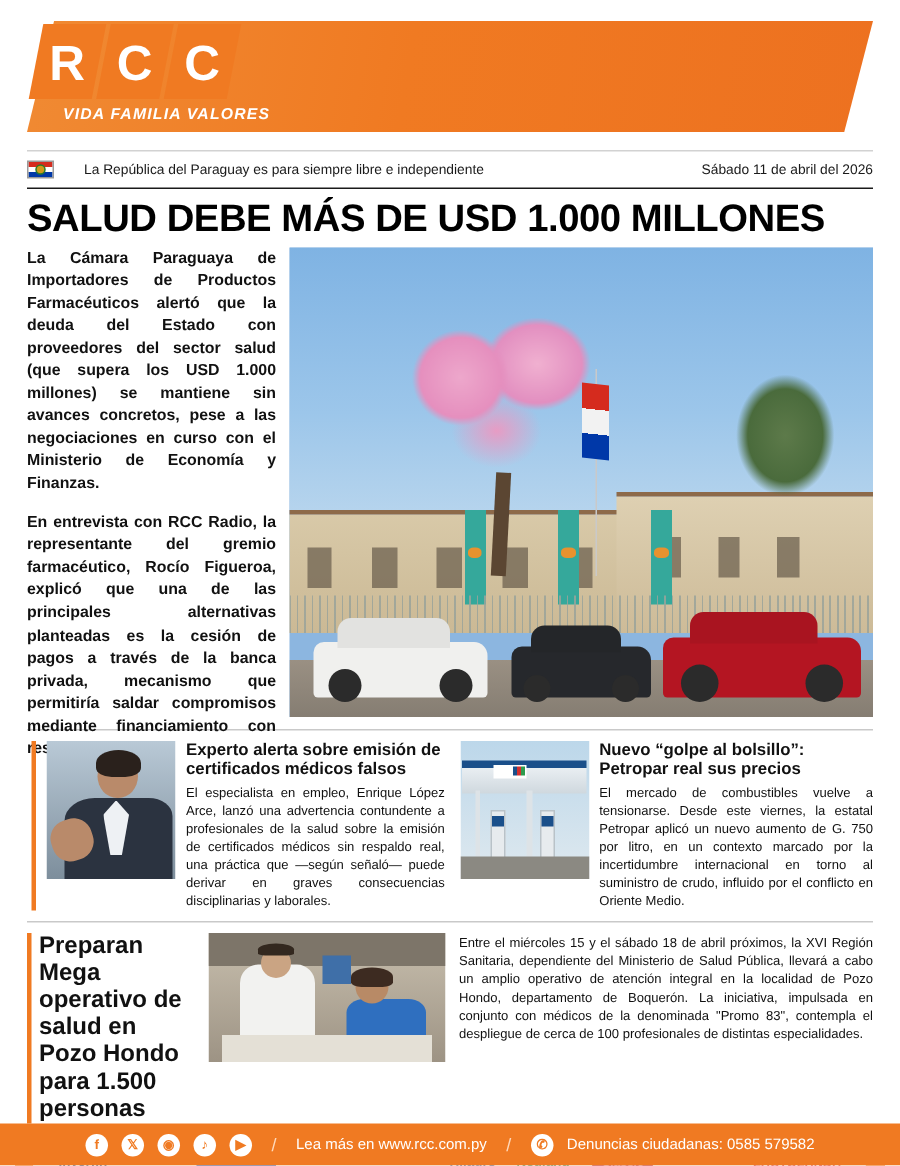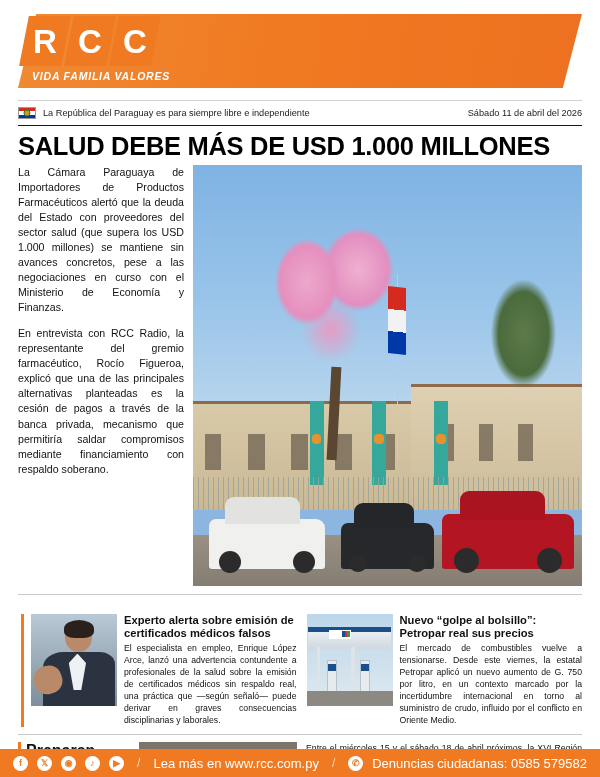--- a/index.html
+++ b/index.html
@@ -31,42 +31,42 @@
     transform: skewX(-11deg);
     display: flex; align-items: center; justify-content: center;
   }
   .rcc-cell span {
     transform: skewX(11deg);
     color: #fff; font-weight: 700; font-size: 33px; line-height: 1;
     font-family: "Liberation Sans", sans-serif;
   }
   .rcc-tagline {
     color: #fff; font-size: 10.5px; font-weight: 700; font-style: italic;
-    letter-spacing: 0.8px; margin-top: 4px; margin-left: 8px;
+    letter-spacing: 0.8px; margin-top: 4px; margin-left: 18px;
     white-space: nowrap;
   }
   .mast-noticias {
     position: absolute; right: 6px; top: 2px; height: 70px; z-index: 3;
     display: flex; align-items: center; gap: 7px;
   }
   .noticias-word {
     color: #fff; font-size: 46px; font-weight: 700; font-style: italic;
     letter-spacing: -1px; line-height: 1;
     font-family: "Liberation Sans", sans-serif;
     -webkit-text-stroke: 0.5px #fff;
   }
   .slash { width: 11px; height: 56px; background: #fff; transform: skewX(-12deg); }
   .slash.thin { width: 7px; }
 
   
   .datebar {
     margin: 0 18px; border-top: 1px solid #d2d2d2; border-bottom: 1.6px solid #1a1a1a;
     height: 26px; display: flex; align-items: center; justify-content: space-between;
   }
-  .date-left { display: flex; align-items: center; gap: 7px; justify-content: center; }
+  .date-left { display: flex; align-items: center; gap: 20px; justify-content: center; }
   .flag-py {
     width: 18px; height: 12px; border: 0.5px solid #9a9a9a;
     background: linear-gradient(to bottom, #D52B1E 0%, #D52B1E 33.3%, #fff 33.3%, #fff 66.6%, #0038A8 66.6%, #0038A8 100%);
     position: relative; flex: none;
   }
   .flag-py::after {
     content: ""; position: absolute; left: 50%; top: 50%;
     transform: translate(-50%,-50%); width: 5px; height: 5px; border-radius: 50%;
     background: #cf9a1a; border: 0.5px solid #2a7a2a;
   }
@@ -74,21 +74,21 @@
   .date-right { font-size: 9.2px; color: #1a1a1a; }
 
   
   .lead-headline {
     margin: 7px 18px 6px 18px;
     font-size: 25.5px; font-weight: 700; color: #000; letter-spacing: -0.3px;
     line-height: 1.02; white-space: nowrap;
   }
 
   
-  .lead-wrap { margin: 0 18px; display: flex; gap: 9px; height: 421px; }
+  .lead-wrap { margin: 0 18px; display: flex; gap: 9px; height: 313px; font-weight: bold; }
   .lead-text { width: 166px; flex: none; }
   .lead-text p {
     font-size: 10.6px; line-height: 1.42; color: #111;
     text-align: justify; margin-bottom: 11px;
   }
   .lead-photo {
     flex: 1; position: relative; overflow: hidden; background: #8cb6e0;
   }
 
   
@@ -123,21 +123,21 @@
     background: linear-gradient(to bottom,#9a9083,#857d72); }
   .ph-car { position:absolute; bottom:4%; border-radius: 7px 9px 3px 3px; }
   .ph-car::before{ content:""; position:absolute; left:14%; top:-42%; width:64%; height:52%;
     background:inherit; border-radius:9px 9px 0 0; filter:brightness(.94); }
   .ph-car .wheel { position:absolute; bottom:-7%; width:19%; padding-top:19%;
     border-radius:50%; background:#2b2b2b; }
   .ph-car .wheel.l{ left:9%; } .ph-car .wheel.r{ right:9%; }
 
   
   .sec-row { margin: 8px 18px 0 18px; display: flex; gap: 10px;
-             border-top: 1px solid #c9c9c9; padding-top: 19px; }
+             border-top: 1px solid #c9c9c9; padding-top: 7px; }
   .sec-col { display: flex; gap: 7px; flex: 1; }
   .sec-col.left { position: relative; padding-left: 3px; }
   .accent-bar { width: 3px; background: #F07A22; flex: none; }
   .sec-photo { width: 86px; height: 92px; flex: none; position: relative; overflow: hidden; }
   .sec-body { flex: 1; min-width: 0; }
   .sec-head {
     font-size: 11.2px; font-weight: 700; color: #111; line-height: 1.12;
     margin-bottom: 4px;
   }
   .sec-text { font-size: 8.7px; line-height: 1.37; color: #111; text-align: justify; }
@@ -227,21 +227,21 @@
     position: absolute; left: 0; right: 0; bottom: 0; height: 28px;
     background: #F07A22; display: flex; align-items: center; justify-content: center;
     gap: 9px; color: #fff;
   }
   .soc {
     width: 15px; height: 15px; border-radius: 50%; background: #fff; color: #F07A22;
     display: flex; align-items: center; justify-content: center;
     font-size: 9px; font-weight: 700; line-height: 1;
   }
   .fdiv { color: #ffd9bb; font-size: 12px; margin: 0 4px; }
-  .ftext { font-size: 13px; color: #fff; white-space: nowrap; }
+  .ftext { font-size: 10px; color: #fff; white-space: nowrap; }
 </style>
 </head>
 <body>
 
 <div class="page">
 
   <div class="masthead">
     <div class="mast-inner">
       <div class="mast-band"></div>
 

